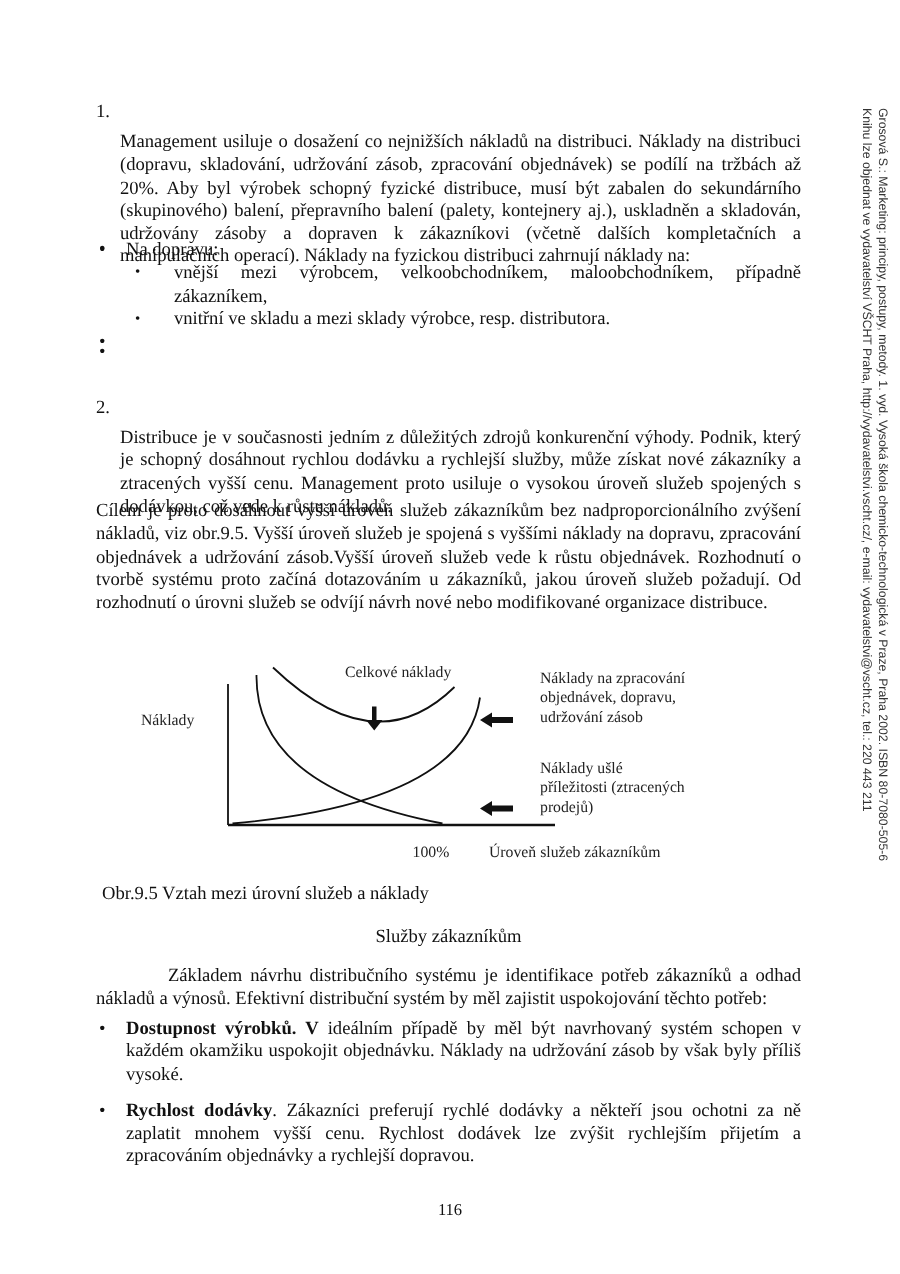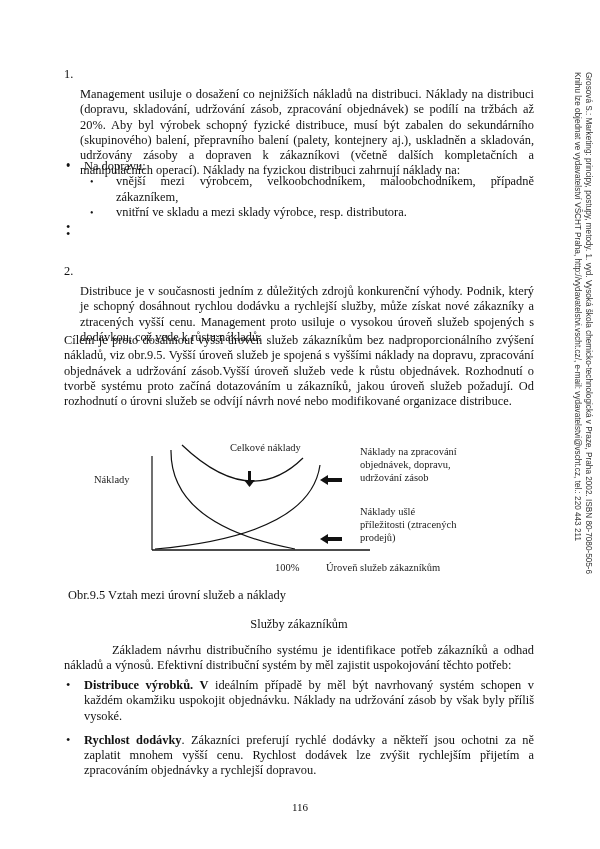--- a/index.html
+++ b/index.html
@@ -121,21 +121,21 @@
 </svg>
 
 <div class="caption">Obr.9.5 Vztah mezi úrovní služeb a náklady</div>
 
 <div class="para heading" style="top:617px;">Služby zákazníkům</div>
 <div class="para just-last" style="top:643px; text-indent:48px;">Základem návrhu distribučního systému  je identifikace potřeb zákazníků a odhad nákladů a výnosů. Efektivní distribuční systém by měl zajistit uspokojování těchto potřeb:</div>
 
 <div class="bullets" style="top:678px;">
   <div class="b1 just-last">
     <span class="dot">•</span>
-    <b>Distribuce výrobků. V</b><span> ideálním případě by měl být navrhovaný systém schopen v každém okamžiku uspokojit objednávku. Náklady na udržování zásob by však byly příliš vysoké.</span>
+    <b>Dostupnost výrobků. V</b><span> ideálním případě by měl být navrhovaný systém schopen v každém okamžiku uspokojit objednávku. Náklady na udržování zásob by však byly příliš vysoké.</span>
   </div>
   <div class="b1 just-last" style="margin-top:9px;">
     <span class="dot">•</span>
     <b>Rychlost dodávky</b><span>. Zákazníci preferují rychlé dodávky a někteří jsou ochotni za ně zaplatit mnohem vyšší cenu. Rychlost dodávek lze zvýšit rychlejším přijetím a zpracováním objednávky a rychlejší  dopravou.</span>
   </div>
 </div>
 
 <div class="page-number">116</div>
 
 </body></html>

